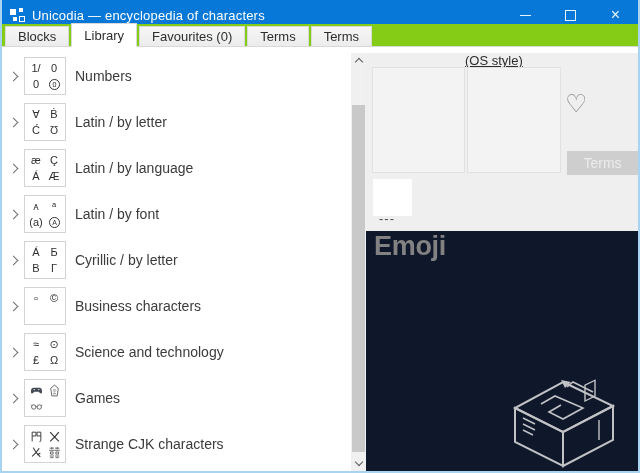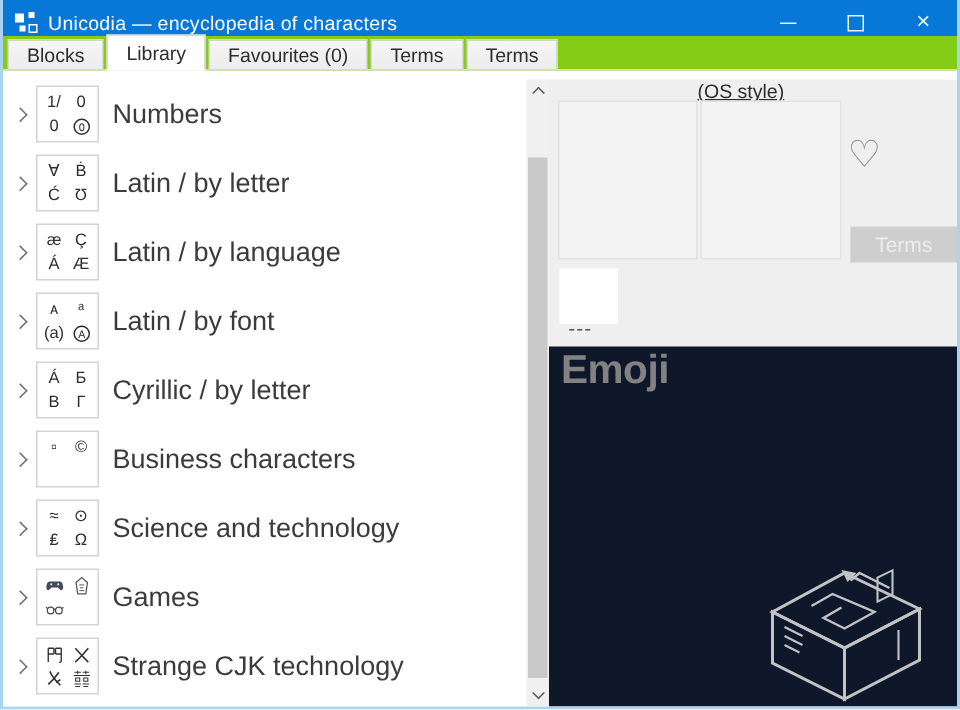--- a/index.html
+++ b/index.html
@@ -34,21 +34,21 @@
   
   .tree{position:absolute;left:0;top:53px;width:349px;bottom:0;background:#fff;overflow:hidden;}
   .row{height:46px;display:flex;align-items:center;}
   .chev-wrap{width:22px;display:flex;justify-content:center;flex:none;}
   .chev{width:6px;height:6px;border-top:1.5px solid #6f6f6f;border-right:1.5px solid #6f6f6f;
     transform:rotate(45deg);display:block;}
   .icon-box{width:42px;height:38px;box-sizing:border-box;border:1px solid #d3d3d3;background:#fff;
     display:grid;grid-template-columns:1fr 1fr;grid-template-rows:1fr 1fr;padding:2px;flex:none;}
   .cell{display:flex;align-items:center;justify-content:center;font-size:11px;line-height:1;color:#2e2e2e;overflow:hidden;}
   .cell svg{width:13px;height:13px;display:block;}
-  .row-label{margin-left:9px;font-size:18px;color:#3b3b3b;}
+  .row-label{margin-left:9px;font-size:14px;color:#3b3b3b;}
   
   .scrollbar{position:absolute;left:349px;top:53px;width:15px;bottom:0;background:#f0f0f0;}
   .sb-btn{position:absolute;left:0;width:15px;height:16px;display:flex;align-items:center;justify-content:center;}
   .sb-btn.up{top:0;} .sb-btn.down{bottom:0;}
   .sb-arrow{width:5px;height:5px;border-top:1.5px solid #5a5a5a;border-right:1.5px solid #5a5a5a;display:block;}
   .up .sb-arrow{transform:rotate(-45deg);margin-top:2px;}
   .down .sb-arrow{transform:rotate(135deg);margin-bottom:2px;}
   .sb-thumb{position:absolute;left:1px;right:1px;top:52px;height:347px;background:#c9c9c9;}
   
   .preview{position:absolute;left:364px;top:53px;right:0;bottom:0;background:#efefef;}
@@ -266,21 +266,21 @@
             <svg viewBox="0 0 24 24" fill="none" stroke="#333" stroke-width="2">
               <path d="M6 3 Q10 12 19 20 M17 4 Q12 12 4 19 M13.5 16.5 l5.5 -3.5"></path>
             </svg>
           </span>
       <span class="cell">
             <svg viewBox="0 0 24 24" fill="none" stroke="#333" stroke-width="1.3">
               <path d="M3 4 h8 M7 2 v4 M2 8 h10 M4.5 11 h5 v4 h-5 z M3 18.5 h8 M4 21.5 h6 M13 4 h8 M17 2 v4 M12 8 h10 M14.5 11 h5 v4 h-5 z M13 18.5 h8 M14 21.5 h6"></path>
             </svg>
           </span>
     </span>
-    <span class="row-label">Strange CJK technology</span>
+    <span class="row-label">Strange CJK characters</span>
   </div>
 </div>
 
   <div class="scrollbar">
     <div class="sb-btn up">
         <span class="sb-arrow"></span>
       </div>
     <div class="sb-thumb"></div>
     <div class="sb-btn down">
         <span class="sb-arrow"></span>

